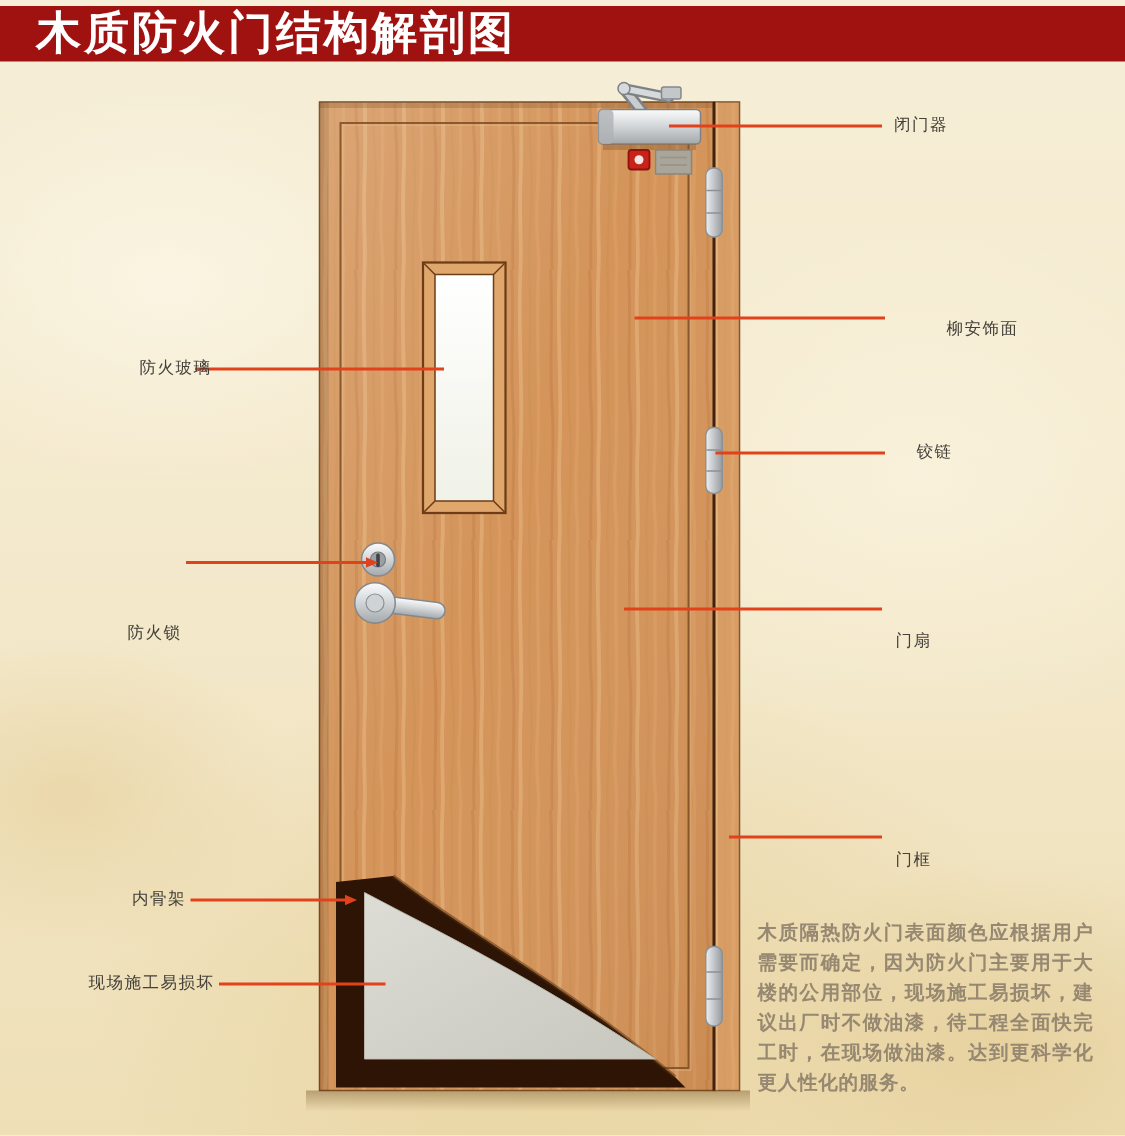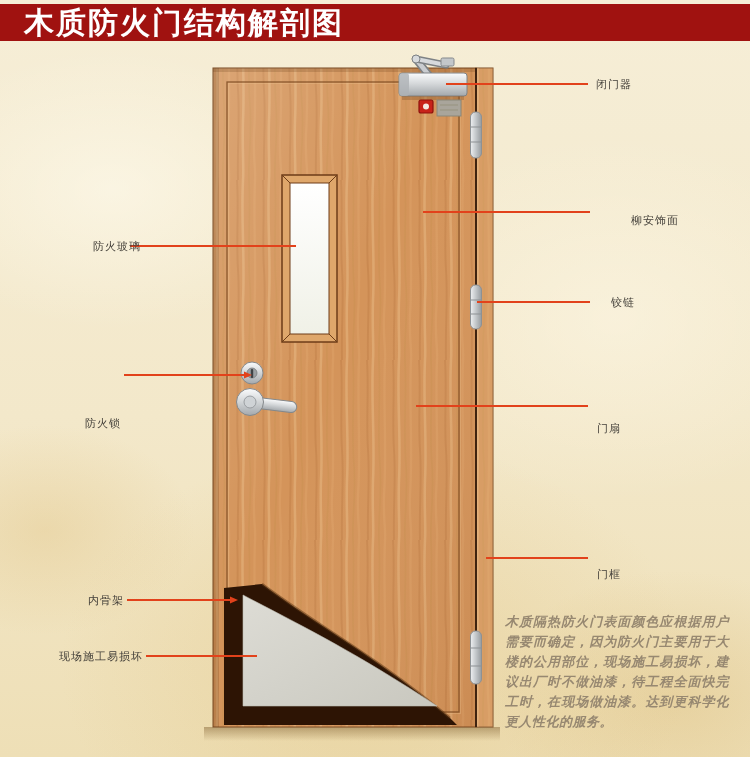--- a/index.html
+++ b/index.html
@@ -24,21 +24,21 @@
     padding-left:24px;line-height:37px;white-space:nowrap;
   }
   .art{position:absolute;left:0;top:0;}
   .lbl{
     position:absolute;font-size:11px;font-weight:normal;color:#44403a;
     letter-spacing:1px;white-space:nowrap;transform:translateY(-50%);line-height:1;
   }
   .desc{
     position:absolute;left:505px;top:612px;width:224px;
     font-size:13px;line-height:20px;color:#978871;letter-spacing:.5px;
-    text-align:justify;font-weight:bold;font-style:italic;
+    text-align:justify;font-weight:bold;
   }
 </style>
 </head>
 <body>
 
 <div class="stage">
 
   <div class="title-bar">
     <span class="title-text">木质防火门结构解剖图</span>
   </div>

